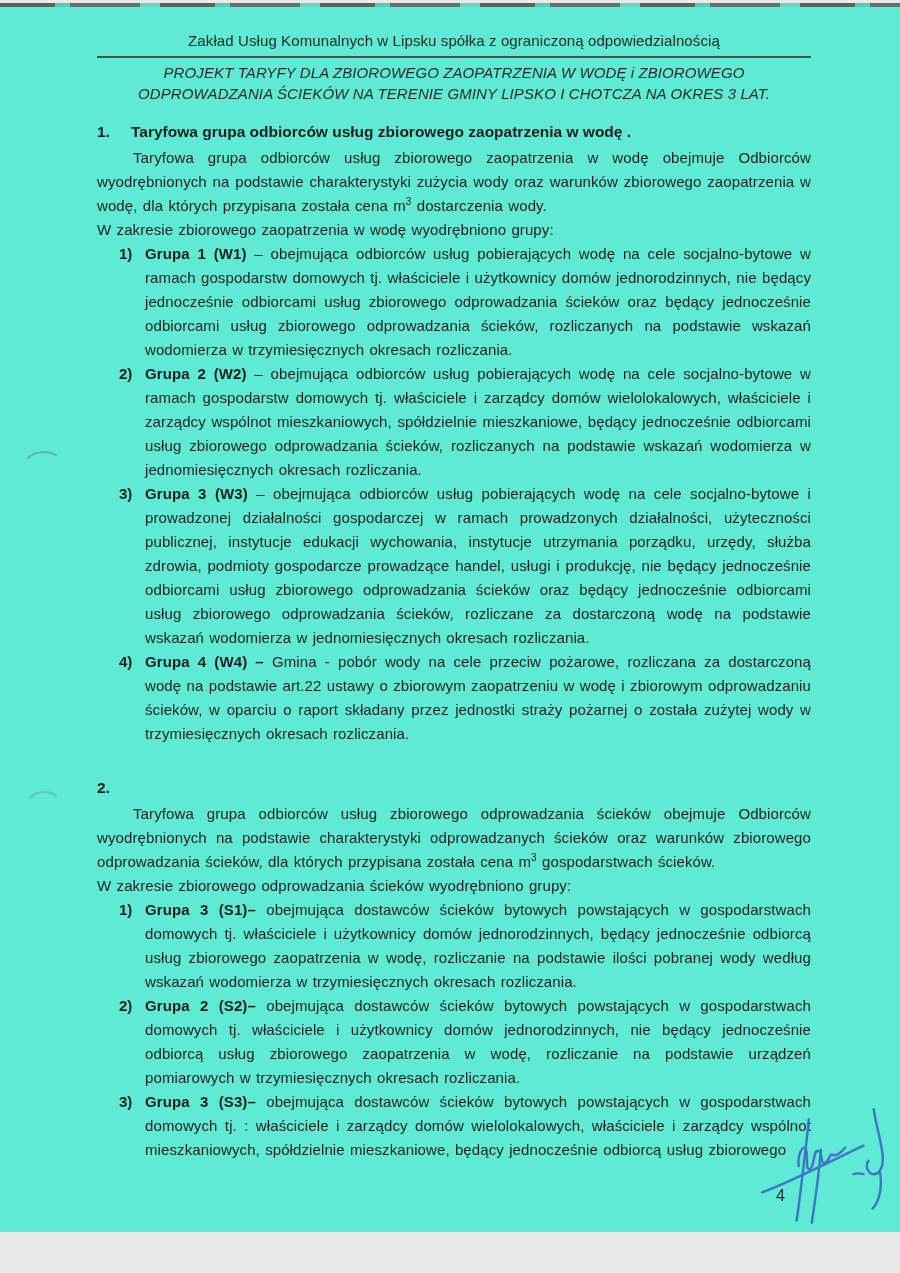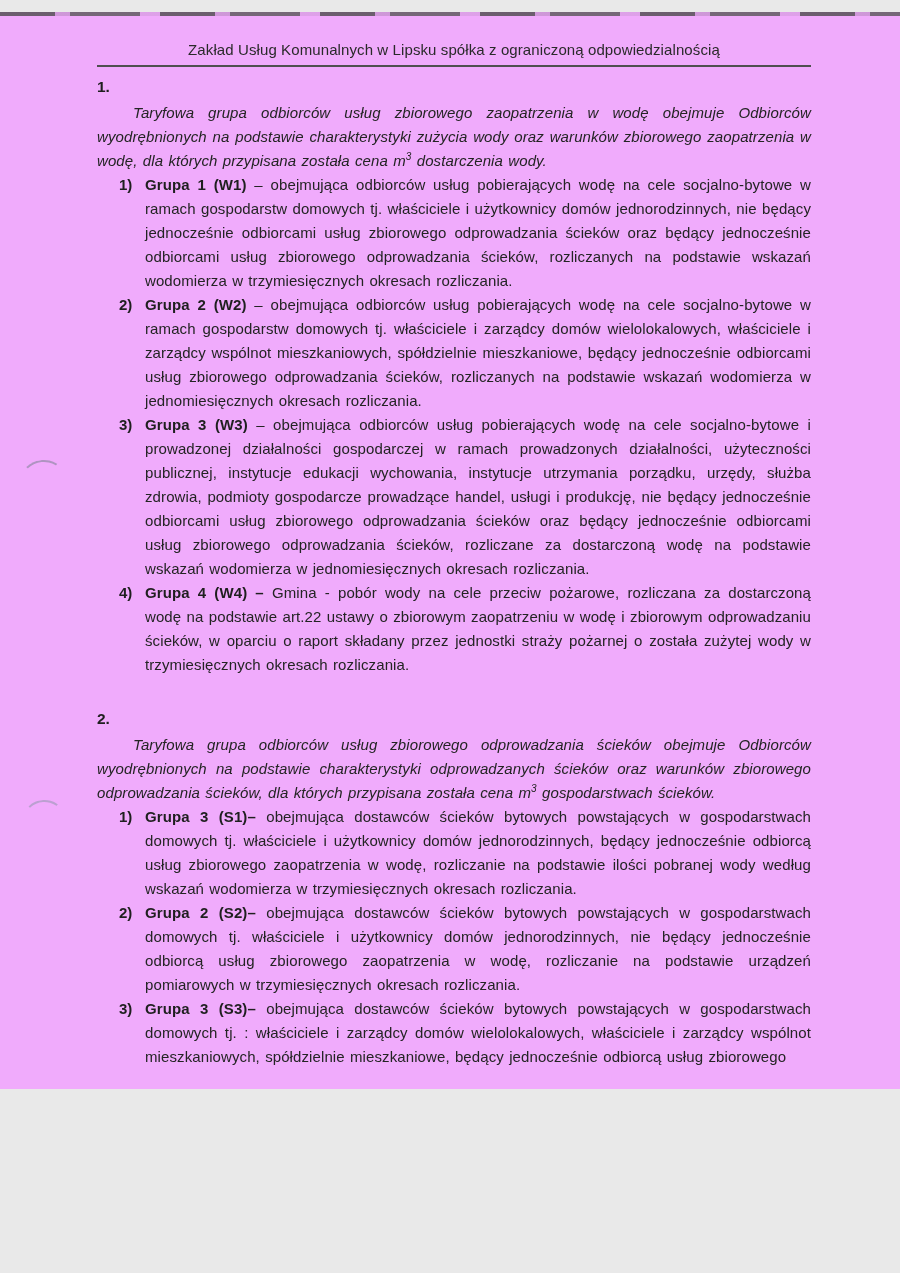--- a/index.html
+++ b/index.html
@@ -1,20 +1,20 @@
 <!DOCTYPE html>
 <html lang="pl"><head>
 <meta charset="utf-8">
 <style>
   html,body{margin:0;padding:0;background:#e9e9e9;}
   .page{
     position:relative;
-    width:900px;height:1077px;
-    margin:12px auto;
-    background:#f0abfc;
+    width:900px;height:1229px;
+    margin:3px auto;
+    background:#5eead4;
     font-family:"Liberation Sans", sans-serif;
     color:#242424;
     overflow:hidden;
   }
   .scan-edge-top{
     position:absolute;top:0;left:0;right:0;height:4px;
     background:repeating-linear-gradient(90deg,
       #4a4a4a 0 55px, rgba(74,74,74,.25) 55px 70px,
       #565656 70px 140px, rgba(86,86,86,.15) 140px 160px);
     opacity:.8;
@@ -41,21 +41,21 @@
     font-style:italic;text-align:center;font-size:15px;line-height:21px;
     color:#2a2a2a;margin:2px 0 16px 0;letter-spacing:.1px;
   }
   .sec-heading{
     display:flex;font-weight:bold;font-size:15.5px;line-height:24px;
     margin:8px 0 2px 0;color:#1f1f1f;
   }
   .sec-num{flex:0 0 34px;}
   .para{
     margin:0;font-size:15px;line-height:24px;text-align:justify;
-    word-spacing:1px;letter-spacing:.1px;font-style:italic;
+    word-spacing:1px;letter-spacing:.1px;
   }
   .para.indent{text-indent:36px;}
   sup{font-size:10px;line-height:0;}
   .oitem{display:flex;font-size:15px;line-height:24px;}
   .inum{flex:0 0 26px;margin-left:22px;font-weight:bold;color:#1f1f1f;}
   .itext{flex:1;text-align:justify;word-spacing:1px;letter-spacing:.1px;}
   .itext b{color:#1f1f1f;}
   .sec2-gap{height:22px;}
   .signature{
     position:absolute;left:756px;top:1104px;width:142px;height:122px;
@@ -70,25 +70,28 @@
 <div class="page">
 
   <div class="scan-edge-top"></div>
   <div class="arc-mark arc-1"></div>
   <div class="arc-mark arc-2"></div>
 
   <div class="content">
 
     <div class="org-name">Zakład Usług Komunalnych w Lipsku spółka z ograniczoną odpowiedzialnością</div>
     <hr class="header-rule">
+    <div class="doc-title">PROJEKT TARYFY DLA ZBIOROWEGO ZAOPATRZENIA W WODĘ  i ZBIOROWEGO ODPROWADZANIA ŚCIEKÓW NA TERENIE GMINY LIPSKO I CHOTCZA  NA OKRES 3 LAT.</div>
 
     <div class="sec-heading">
       <span class="sec-num">1.</span>
+      <span class="sec-title">Taryfowa grupa odbiorców usług zbiorowego zaopatrzenia w wodę .</span>
     </div>
     <p class="para indent"><span>Taryfowa grupa odbiorców usług zbiorowego zaopatrzenia w wodę obejmuje Odbiorców wyodrębnionych na podstawie charakterystyki zużycia wody oraz warunków zbiorowego zaopatrzenia w wodę, dla których przypisana została cena m</span><sup>3</sup><span> dostarczenia wody.</span></p>
+    <p class="para">W zakresie zbiorowego zaopatrzenia w wodę wyodrębniono grupy:</p>
 
     <div class="oitem">
       <span class="inum">1)</span>
       <span class="itext"><b>Grupa 1 (W1)</b><span> – obejmująca odbiorców usług pobierających wodę na cele socjalno-bytowe w ramach gospodarstw domowych tj. właściciele i użytkownicy domów jednorodzinnych, nie będący jednocześnie odbiorcami usług zbiorowego odprowadzania ścieków oraz będący jednocześnie odbiorcami usług zbiorowego odprowadzania ścieków, rozliczanych na podstawie wskazań wodomierza w trzymiesięcznych okresach rozliczania.</span></span>
     </div>
     <div class="oitem">
       <span class="inum">2)</span>
       <span class="itext"><b>Grupa 2 (W2)</b><span> – obejmująca odbiorców usług pobierających wodę na cele socjalno-bytowe w ramach gospodarstw domowych tj. właściciele i zarządcy domów wielolokalowych, właściciele i zarządcy wspólnot mieszkaniowych, spółdzielnie mieszkaniowe, będący jednocześnie odbiorcami usług zbiorowego odprowadzania ścieków, rozliczanych na podstawie wskazań wodomierza w jednomiesięcznych okresach rozliczania.</span></span>
     </div>
     <div class="oitem">
@@ -99,20 +102,21 @@
       <span class="inum">4)</span>
       <span class="itext"><b>Grupa 4 (W4) –</b><span> Gmina - pobór wody na cele przeciw pożarowe, rozliczana za dostarczoną wodę na podstawie art.22 ustawy o zbiorowym zaopatrzeniu w wodę i zbiorowym odprowadzaniu ścieków, w oparciu o raport składany przez jednostki straży pożarnej o została zużytej wody w trzymiesięcznych okresach rozliczania.</span></span>
     </div>
 
     <div class="sec2-gap"></div>
 
     <div class="sec-heading">
       <span class="sec-num">2.</span>
     </div>
     <p class="para indent"><span>Taryfowa grupa odbiorców usług zbiorowego odprowadzania ścieków obejmuje Odbiorców wyodrębnionych na podstawie charakterystyki odprowadzanych ścieków oraz warunków zbiorowego odprowadzania ścieków, dla których przypisana została cena m</span><sup>3</sup><span> gospodarstwach ścieków.</span></p>
+    <p class="para">W zakresie zbiorowego odprowadzania ścieków wyodrębniono grupy:</p>
 
     <div class="oitem">
       <span class="inum">1)</span>
       <span class="itext"><b>Grupa 3 (S1)–</b><span> obejmująca dostawców ścieków bytowych powstających w gospodarstwach domowych tj. właściciele i użytkownicy domów jednorodzinnych, będący jednocześnie odbiorcą usług zbiorowego zaopatrzenia w wodę, rozliczanie na podstawie ilości pobranej wody według wskazań wodomierza w trzymiesięcznych okresach rozliczania.</span></span>
     </div>
     <div class="oitem">
       <span class="inum">2)</span>
       <span class="itext"><b>Grupa 2 (S2)–</b><span> obejmująca dostawców ścieków bytowych powstających w gospodarstwach domowych tj. właściciele i użytkownicy domów jednorodzinnych, nie będący jednocześnie odbiorcą usług zbiorowego zaopatrzenia w wodę, rozliczanie na podstawie urządzeń pomiarowych w trzymiesięcznych okresach rozliczania.</span></span>
     </div>
     <div class="oitem">

